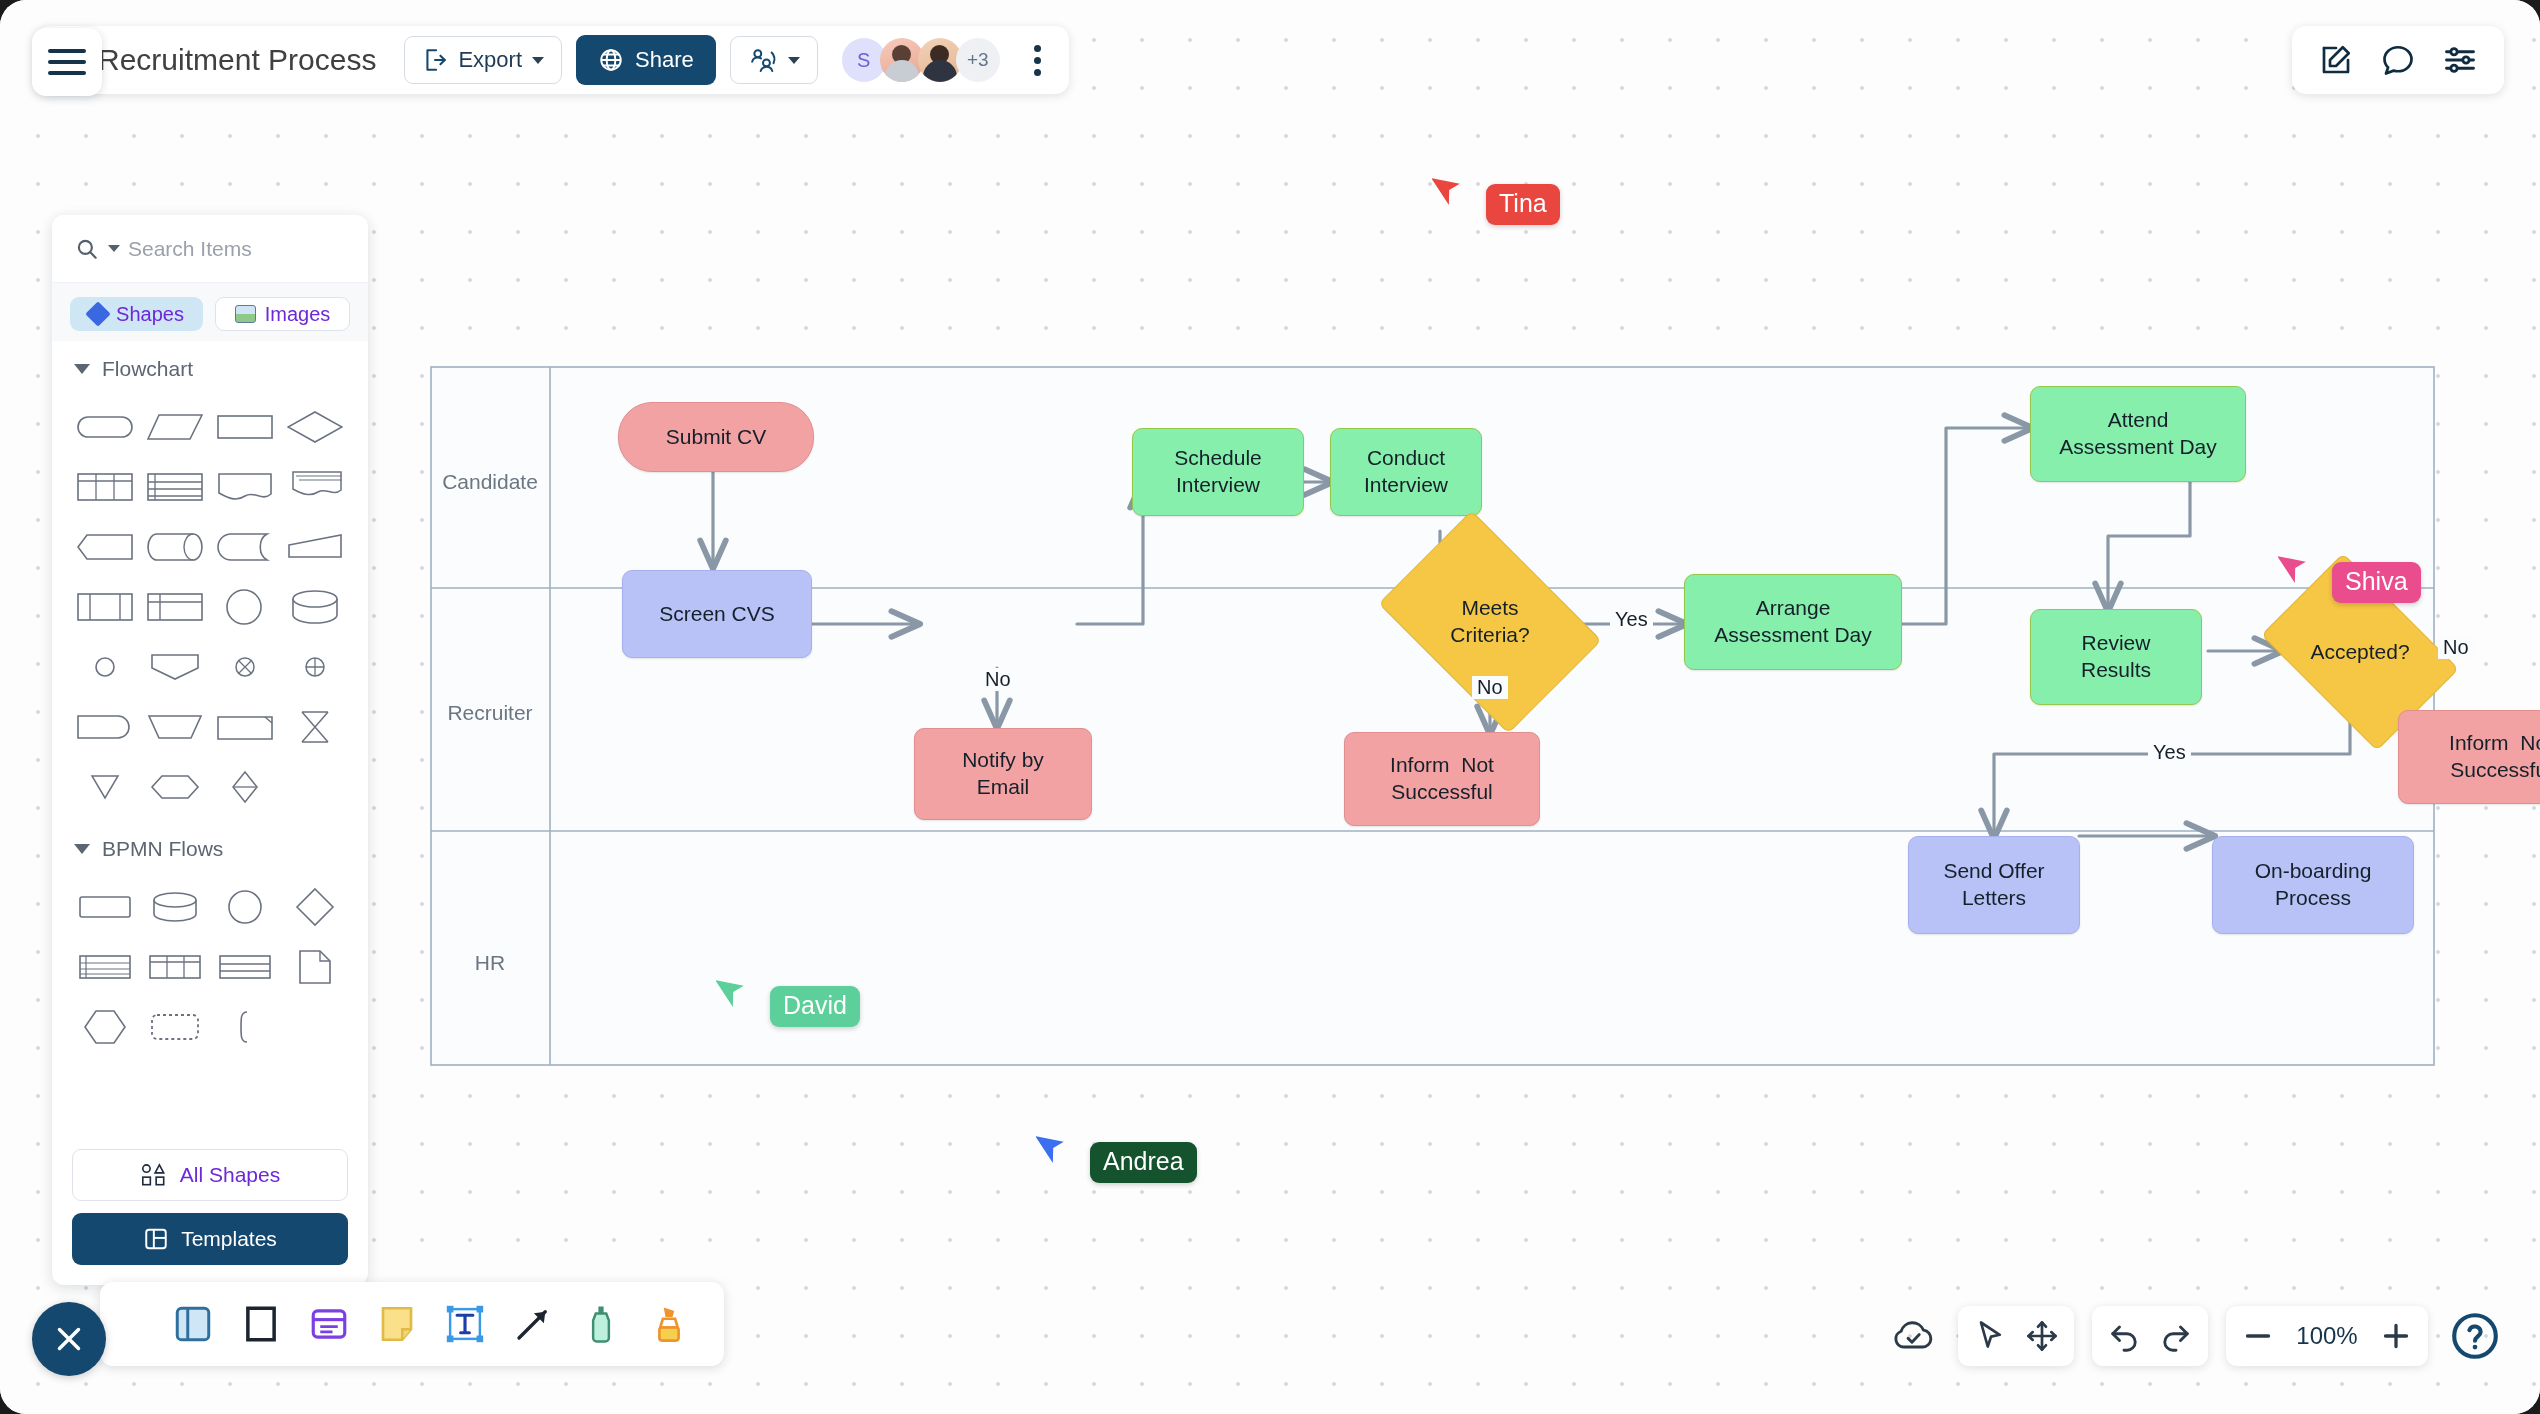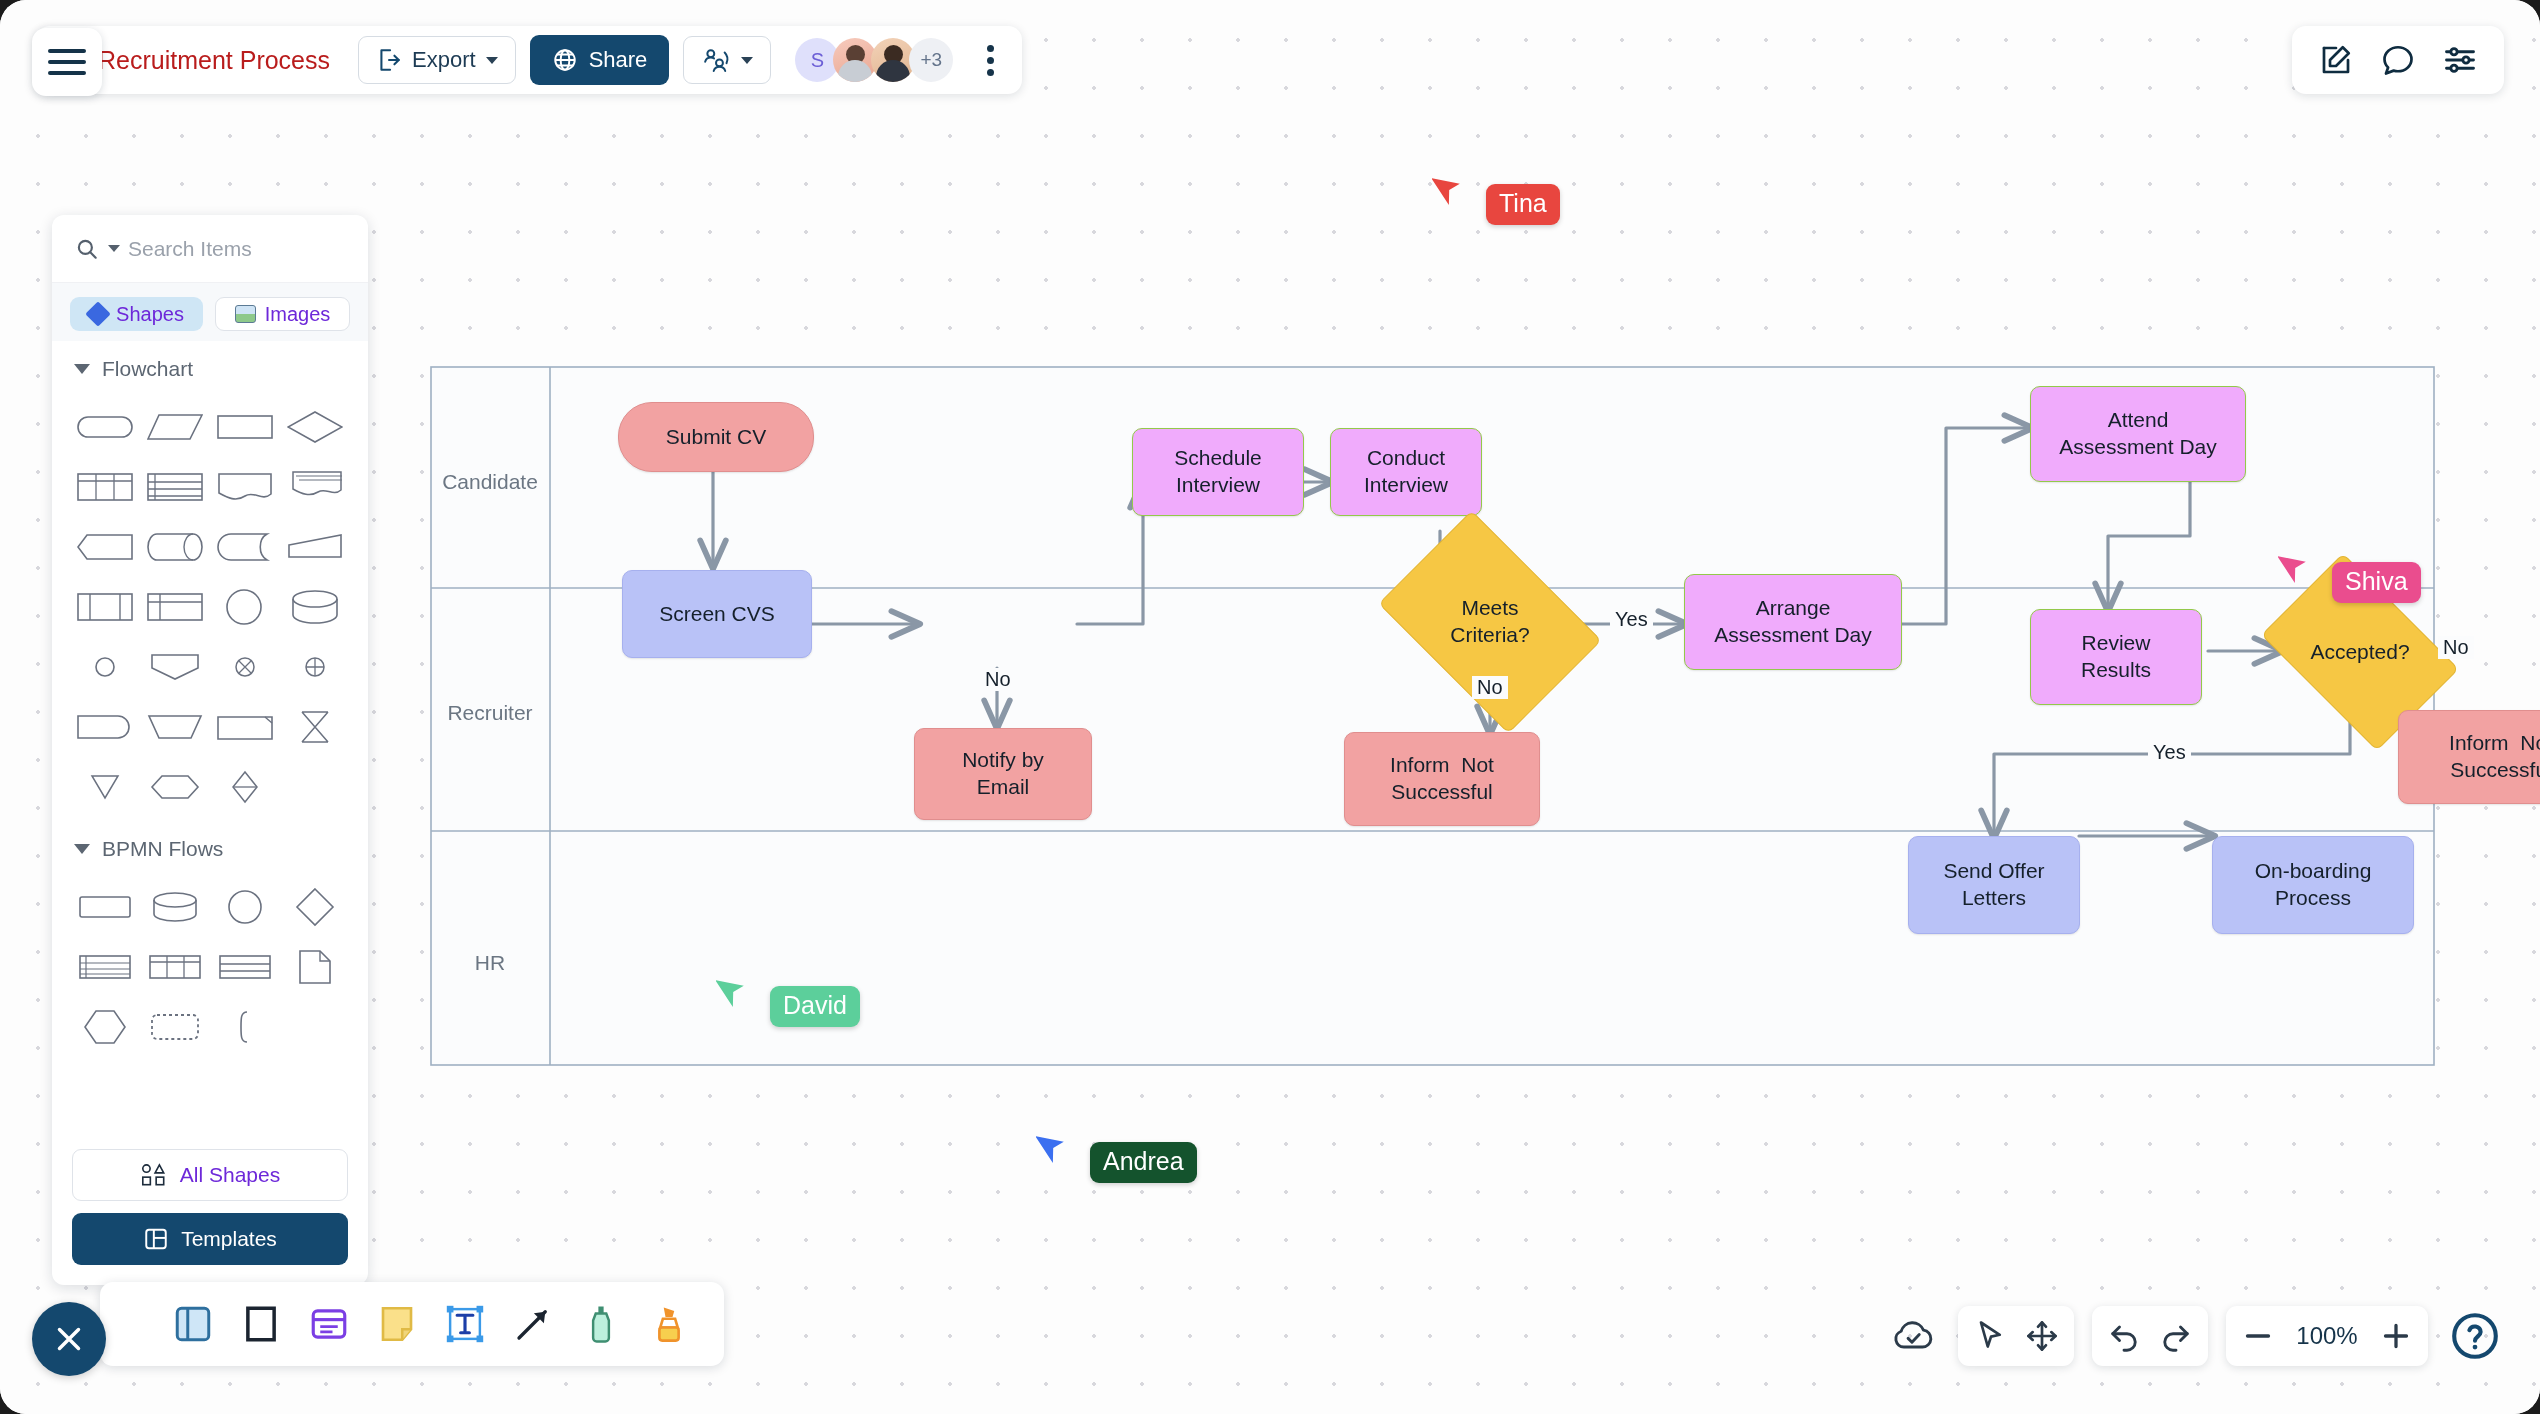--- a/index.html
+++ b/index.html
@@ -38,21 +38,21 @@
   }
   .hamburger {
     position: absolute; left: 32px; top: 28px;
     width: 70px; height: 68px;
     background: #fff; border-radius: 14px;
     box-shadow: 0 2px 9px rgba(15,30,50,.16);
     display: flex; flex-direction: column; align-items: center; justify-content: center;
     gap: 7px; z-index: 50; cursor: pointer;
   }
   .hamburger i { display:block; width: 38px; height: 4px; background: #153349; border-radius: 2px; }
-  .doc-title { font-size: 25px; color: #b91c1c; padding: 0 14px 0 4px; white-space: nowrap; }
+  .doc-title { font-size: 30px; color: #404040; padding: 0 14px 0 4px; white-space: nowrap; }
   .btn-outline {
     display: flex; align-items: center; gap: 10px;
     height: 48px; padding: 0 17px;
     border: 1.5px solid #d6dce3; border-radius: 9px;
     background: #fff; color: #1d3b54; font-size: 22px; cursor: pointer;
   }
   .btn-primary {
     display: flex; align-items: center; gap: 11px;
     height: 50px; padding: 0 22px;
     border-radius: 9px; background: #14486e; color: #fff;
@@ -109,21 +109,21 @@
   .scell { height:60px; display:flex;align-items:center;justify-content:center; cursor:pointer; }
   .panel-foot { margin-top:auto; padding: 14px 20px 20px 20px; display:flex;flex-direction:column;gap:12px; }
   .foot-btn { height:52px;border-radius:9px;display:flex;align-items:center;justify-content:center;gap:12px;font-size:21px;cursor:pointer; }
   .foot-btn.ghost { border:1.5px solid #dfe3e9; background:#fff; color:#6d28d9; }
   .foot-btn.solid { background:#14486e; color:#fff; }
   
   #diagram { position:absolute; left:430px; top:366px; width:2005px; height:700px; z-index:10; }
   .node { position:absolute; display:flex;align-items:center;justify-content:center; text-align:center;
           font-size:21px; color:#15202b; line-height:1.28; border-radius:10px; box-shadow:0 1px 2px rgba(0,0,0,.10); }
   .n-red   { background:#f2a2a2; border:1.6px solid #e08e8e; }
-  .n-green { background:#f0abfc; border:1.6px solid #93c94a; }
+  .n-green { background:#86efac; border:1.6px solid #93c94a; }
   .n-blue  { background:#b9c2f7; border:1.6px solid #a6b0ee; }
   .n-pill  { border-radius:34px; }
   .n-dia   { background:transparent; border:none; box-shadow:none; }
   .dia-shape { position:absolute; inset:0; background:#f6c744; border:1.6px solid #e2b432; transform:rotate(45deg); border-radius:7px; }
   .dia-txt { position:relative; z-index:2; }
   .edgelabel { position:absolute; font-size:20px; color:#15202b; background:#fbfcfd; padding:0 5px; z-index:6; }
   .lane-label { position:absolute; font-size:21px; color:#6b7683; }
   
   .cursor { position:absolute; z-index:45; display:flex; align-items:flex-start; }
   .cur-tag { margin-left:20px; margin-top:14px; padding:5px 13px 7px 13px; border-radius:9px;

